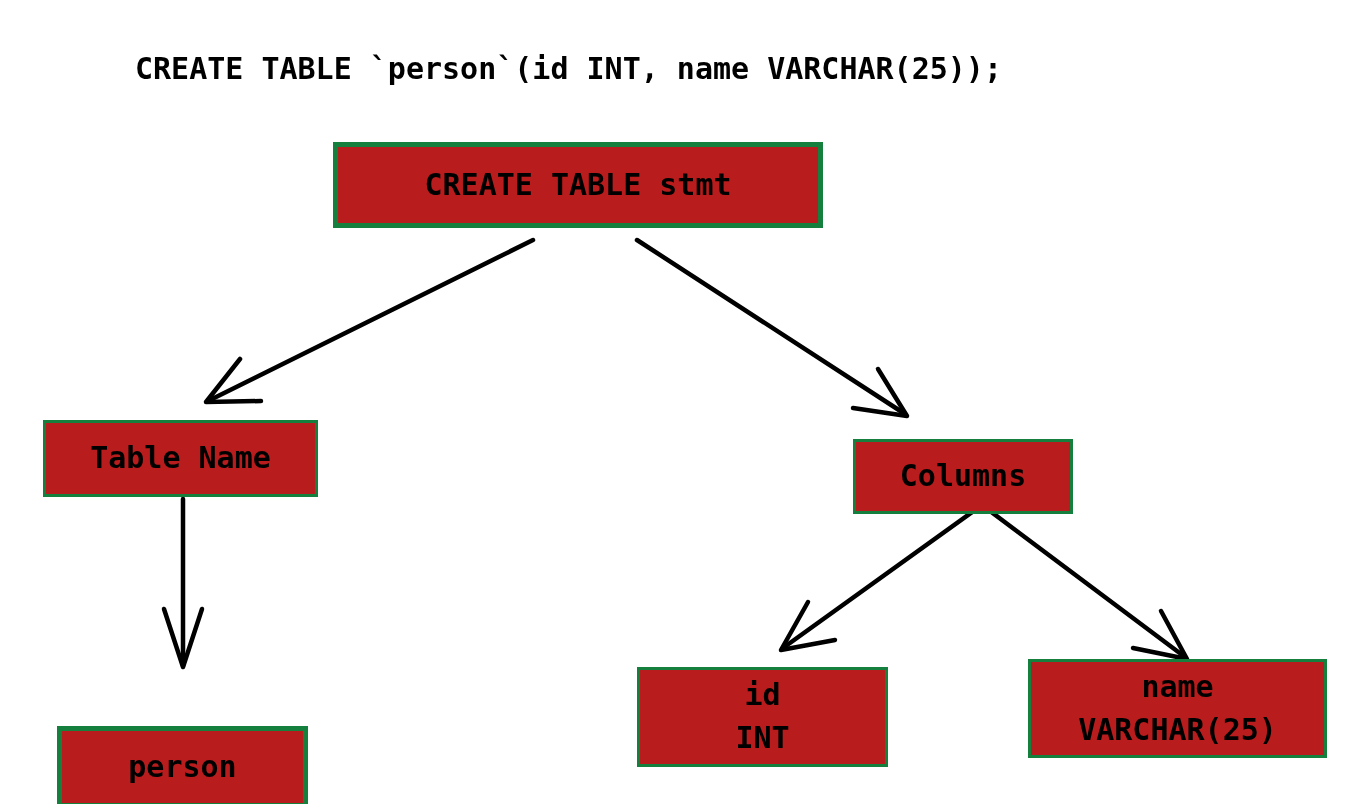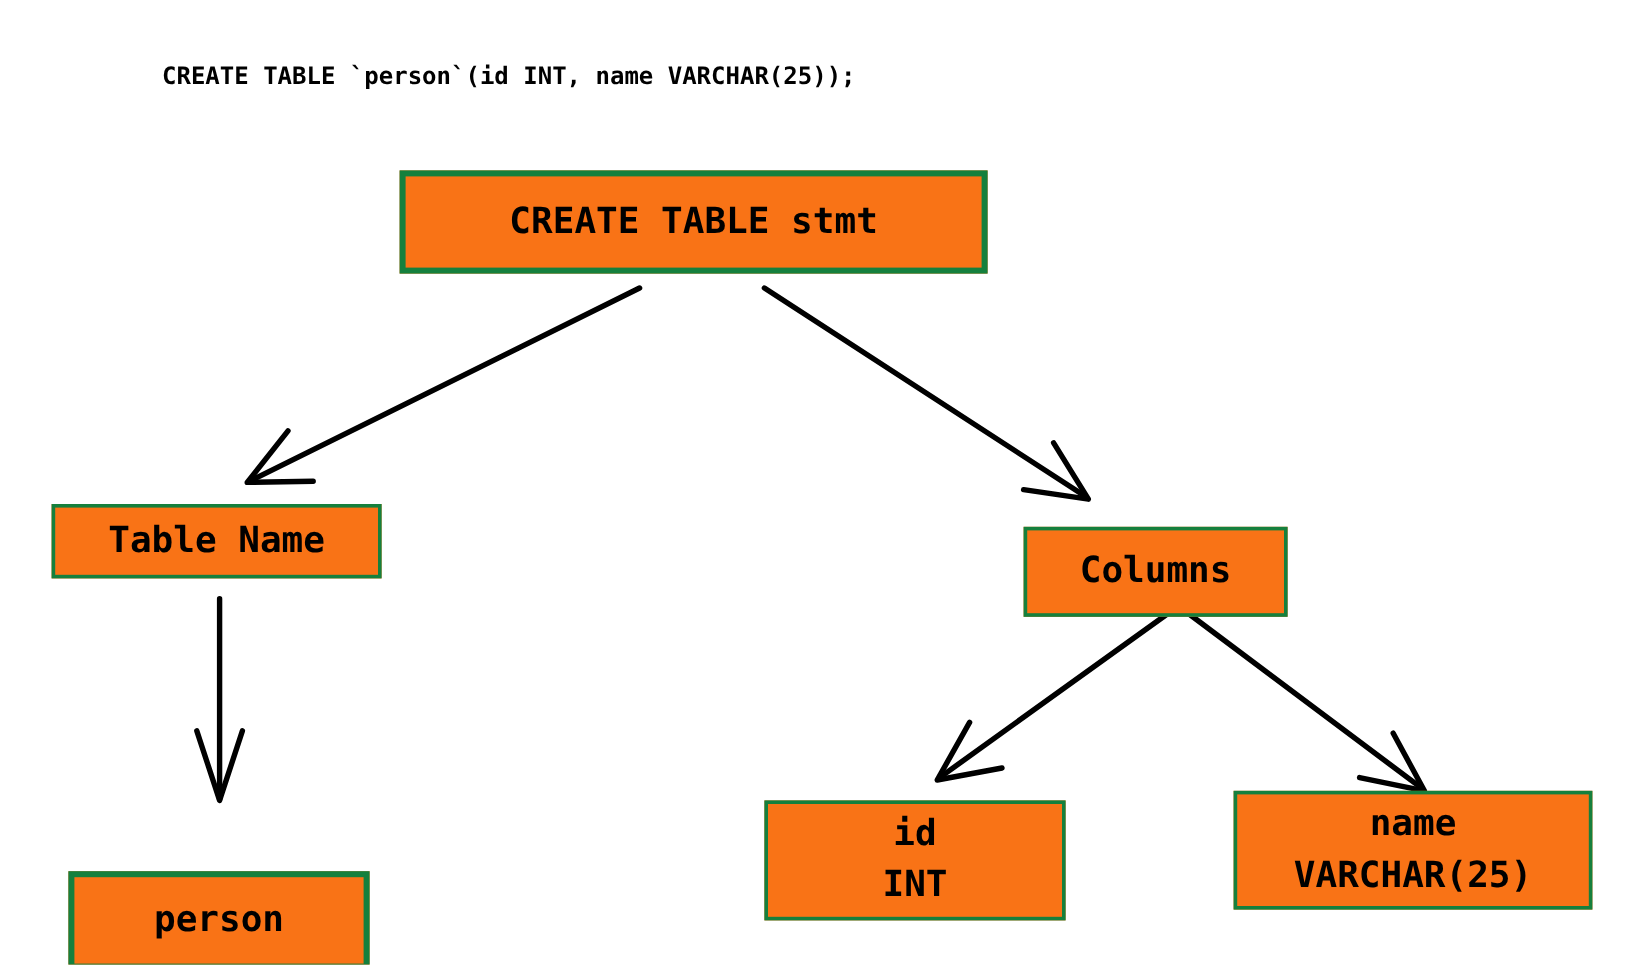--- a/index.html
+++ b/index.html
@@ -13,21 +13,21 @@
     height: 804px;
     background: #ffffff;
     font-family: "DejaVu Sans Mono", "Liberation Mono", monospace;
     color: #000000;
     overflow: hidden;
   }
   .code-line {
     position: absolute;
     left: 135px;
     top: 51px;
-    font-size: 20px;
+    font-size: 30px;
     font-weight: bold;
     white-space: pre;
     letter-spacing: 0px;
   }
   .edges-svg {
     position: absolute;
     left: 0;
     top: 0;
     width: 1362px;
     height: 804px;
@@ -36,32 +36,32 @@
     stroke: #000000;
     stroke-width: 4.5;
     fill: none;
     stroke-linecap: round;
     stroke-linejoin: round;
   }
   .node {
     position: absolute;
     box-sizing: border-box;
     border: 3px solid #15803d;
-    background: #f97316;
+    background: #b91c1c;
     display: flex;
     flex-direction: column;
     align-items: center;
     justify-content: center;
     font-size: 30px;
     font-weight: bold;
     line-height: 1.42;
     text-align: center;
   }
   .node-root       { left: 333px;  top: 142px; width: 490px; height: 86px;  border-width: 5px; }
-  .node-table-name { left: 43px;   top: 420px; width: 275px; height: 62px;  }
+  .node-table-name { left: 43px;   top: 420px; width: 275px; height: 77px;  }
   .node-columns    { left: 853px;  top: 439px; width: 220px; height: 75px;  }
   .node-person     { left: 57px;   top: 678px; width: 251px; height: 82px;  border-width: 5px; margin-top: 48px; }
   .node-id         { left: 637px;  top: 667px; width: 251px; height: 100px; }
   .node-name       { left: 1028px; top: 659px; width: 299px; height: 99px; text-align: right;  }
 </style>
 </head>
 <body>
 
 <div class="canvas">
 

